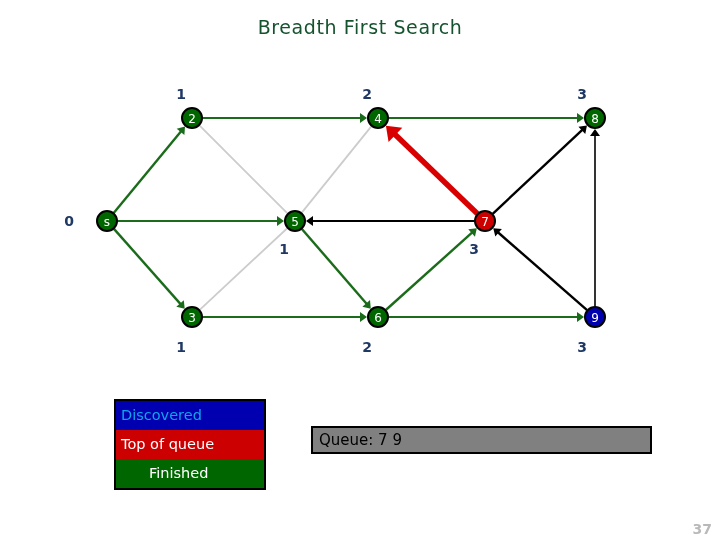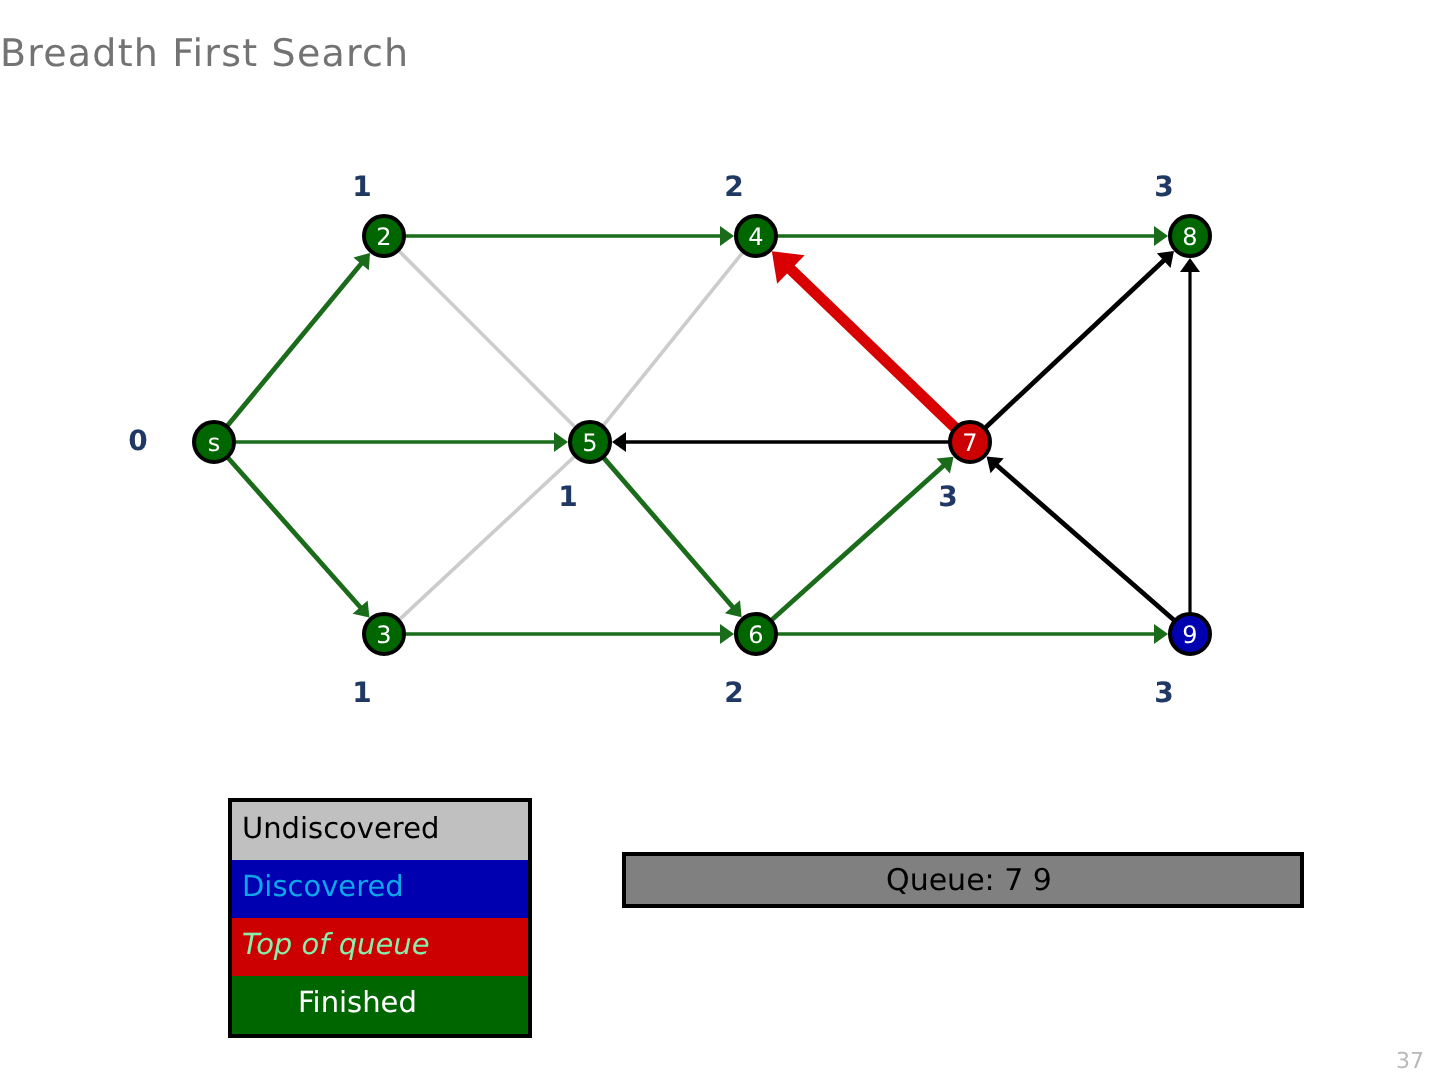--- a/index.html
+++ b/index.html
@@ -19,25 +19,26 @@
     inset: 0;
     width: 720px;
     height: 540px;
     background: #ffffff;
   }
   #title {
     position: absolute;
     left: 0;
     top: 16px;
     width: 720px;
+    text-align: center;
     font-family: "DejaVu Sans", sans-serif;
     font-size: 19px;
     font-weight: normal;
     letter-spacing: 0.6px;
-    color: #737373;
+    color: #14532d;
   }
   #graph {
     position: absolute;
     left: 0;
     top: 0;
     width: 720px;
     height: 540px;
   }
   .legend {
     position: absolute;
@@ -65,29 +66,29 @@
     height: 28px;
     background: #808080;
     border: 2px solid #000000;
     box-sizing: border-box;
     font-family: "DejaVu Sans", sans-serif;
     font-size: 15px;
     color: #000000;
     line-height: 24px;
     padding-left: 6px;
     white-space: nowrap;
-    text-align: center;
   }
   #page-number {
     position: absolute;
     right: 8px;
     bottom: 3px;
     font-family: "DejaVu Sans", sans-serif;
-    font-size: 11px;
+    font-size: 14px;
     color: #b9b9b9;
+    font-weight: bold;
   }
   .node-label-text {
     font-family: "DejaVu Sans", sans-serif;
     font-size: 12px;
     fill: #ffffff;
     text-anchor: middle;
     dominant-baseline: central;
   }
   .dist-text {
     font-family: "DejaVu Sans", sans-serif;
@@ -184,27 +185,24 @@
         <text x="284" y="249" class="dist-text" fill="#1f3864">1</text>
         <text x="367" y="94" class="dist-text" fill="#1f3864">2</text>
         <text x="367" y="347" class="dist-text" fill="#1f3864">2</text>
         <text x="474" y="249" class="dist-text" fill="#1f3864">3</text>
         <text x="582" y="94" class="dist-text" fill="#1f3864">3</text>
         <text x="582" y="347" class="dist-text" fill="#1f3864">3</text>
       </g>
   </svg>
 
   <div class="legend">
-    <div class="legend-row" style="background: rgb(192, 192, 192); color: rgb(0, 0, 0);">
-      <span>Undiscovered</span>
-    </div>
     <div class="legend-row" style="background: rgb(0, 0, 176); color: #0ea5e9;">
       <span>Discovered</span>
     </div>
-    <div class="legend-row" style="background: rgb(204, 0, 0); color: #86efac; font-style: italic;">
+    <div class="legend-row" style="background: rgb(204, 0, 0); color: #ffffff;">
       <span>Top of queue</span>
     </div>
     <div class="legend-row" style="background: rgb(0, 102, 0); color: rgb(255, 255, 255); padding-left: 33px;">
       <span>Finished</span>
     </div>
   </div>
 
   <div class="queue-box">
     <span>Queue: 7 9</span>
   </div>

